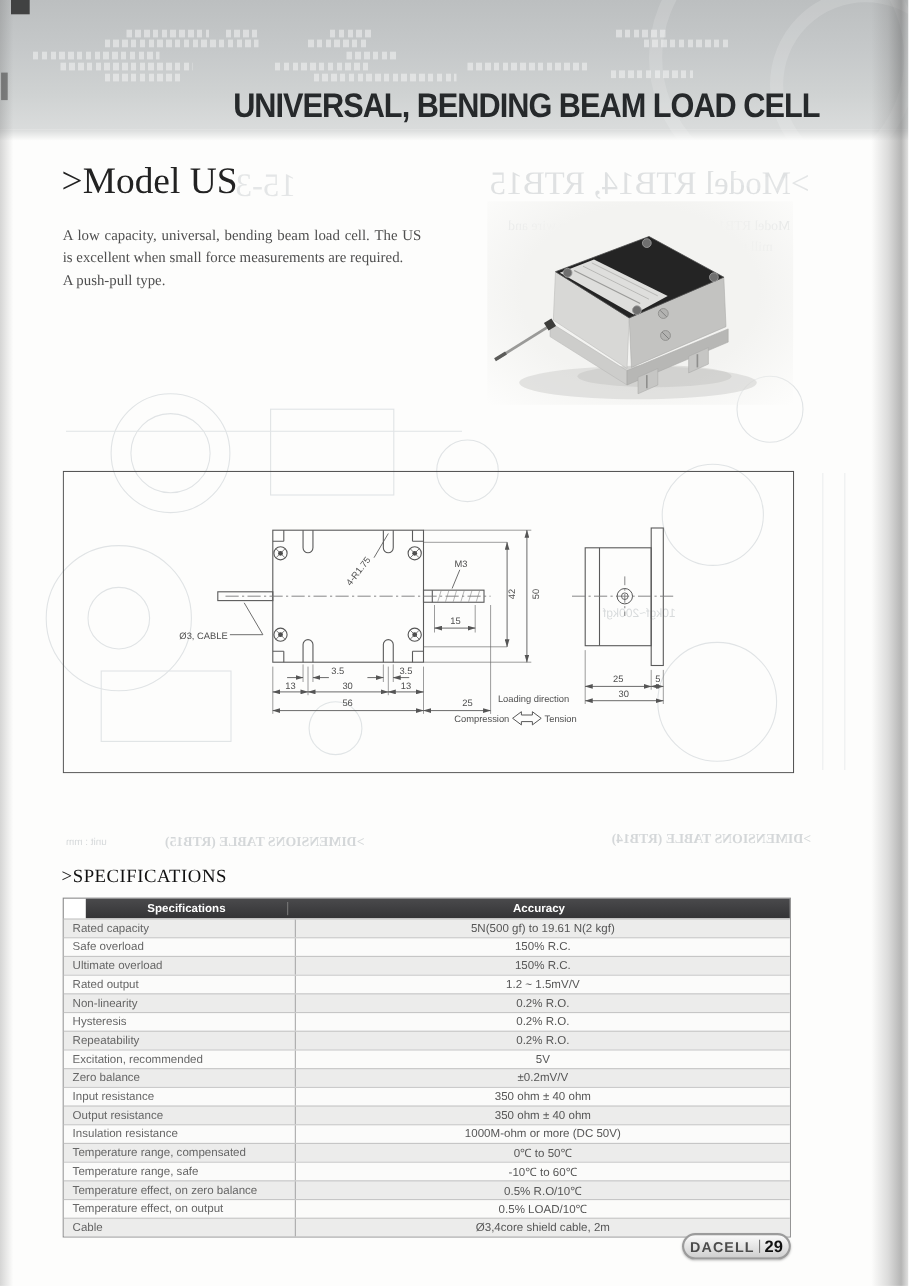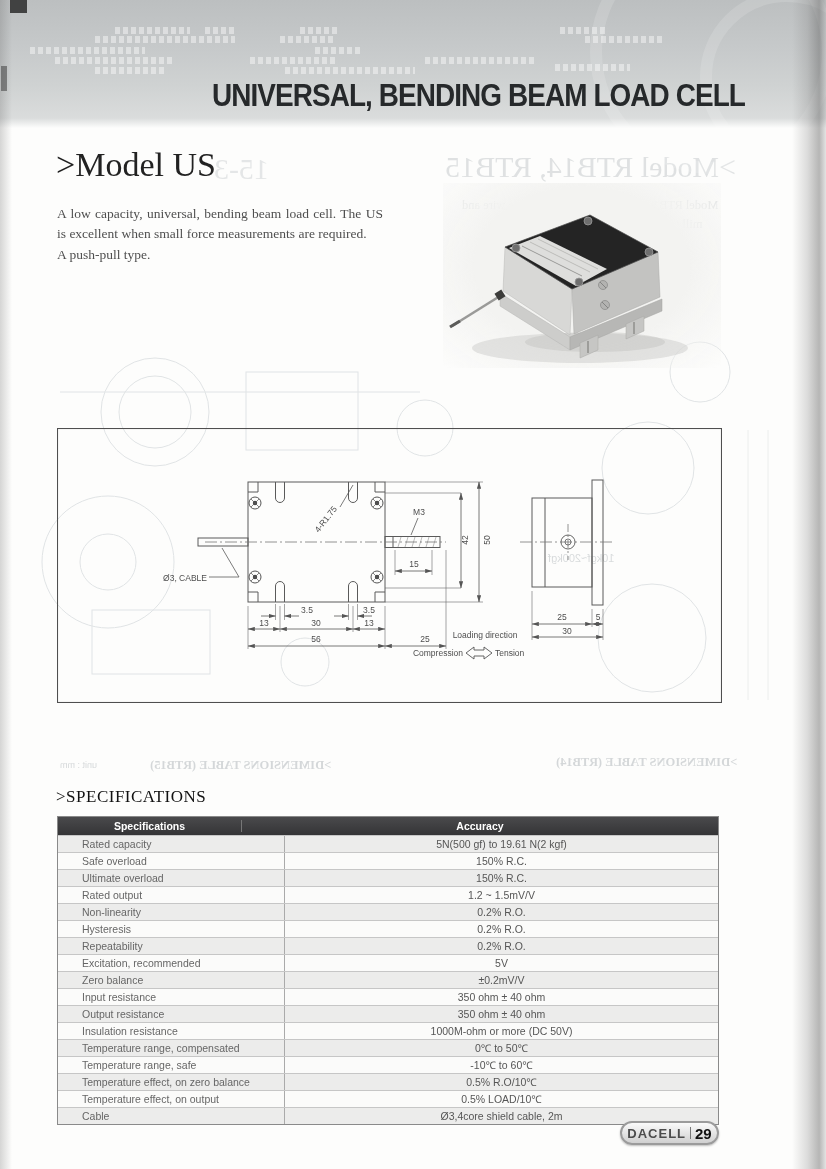--- a/index.html
+++ b/index.html
@@ -40,23 +40,23 @@
   .photo{position:absolute;left:430px;top:190px;z-index:2;}
   
   .drawing{position:absolute;left:57px;top:428px;z-index:2;}
   .dimtxt{font-family:"Liberation Sans",sans-serif;font-size:8.5px;fill:#4e4e4e;}
   
   .spec-heading{position:absolute;left:56px;top:787px;z-index:2;font-family:Liberation Serif, serif;
       font-size:17px;color:#111;letter-spacing:.5px;}
   .spec-table{position:absolute;left:57px;top:816px;width:660px;z-index:2;border:1px solid #8a8a8a;
       font-size:10.5px;color:#565656;background:#fff;}
   .spec-head{display:grid;grid-template-columns:183px 1fr;height:18px;align-items:center;text-align:center;
-      background:linear-gradient(180deg,#4a4a4c,#343436);color:#fff;font-weight:600;}
+      background:linear-gradient(180deg,#4a4a4c,#343436);color:#fff;font-weight:600;margin-left:20px;}
   .spec-head .c2{border-left:1px solid #777;}
-  .spec-row{display:grid;grid-template-columns:183px 1fr;height:16px;align-items:center;border-top:1px solid #c6c6c6;background:#fbfbfa;padding-left:16px;}
+  .spec-row{display:grid;grid-template-columns:183px 1fr;height:16px;align-items:center;border-top:1px solid #c6c6c6;background:#fbfbfa;}
   .spec-row.alt{background:#ececeb;}
   .spec-row .cell.label{padding-left:8px;color:#666;}
   .spec-row .cell.value{text-align:center;border-left:1px solid #aaa;height:100%;display:flex;align-items:center;justify-content:center;margin-left:27px;}
   
   .footer-badge{position:absolute;left:620px;top:1121px;width:99px;height:24px;z-index:2;border-radius:12px;
       background:linear-gradient(180deg,#fafafa,#d0d0d0);border:2px solid #9b9b9b;box-shadow:0 1px 2px rgba(0,0,0,.25);
       display:flex;align-items:center;justify-content:center;gap:4px;box-sizing:border-box;}
   .brand{font-size:13px;font-weight:700;color:#4c4c4c;letter-spacing:1px;}
   .badge-divider{width:1px;height:12px;background:#777;}
   .pagenum{font-size:15px;font-weight:700;color:#111;}

